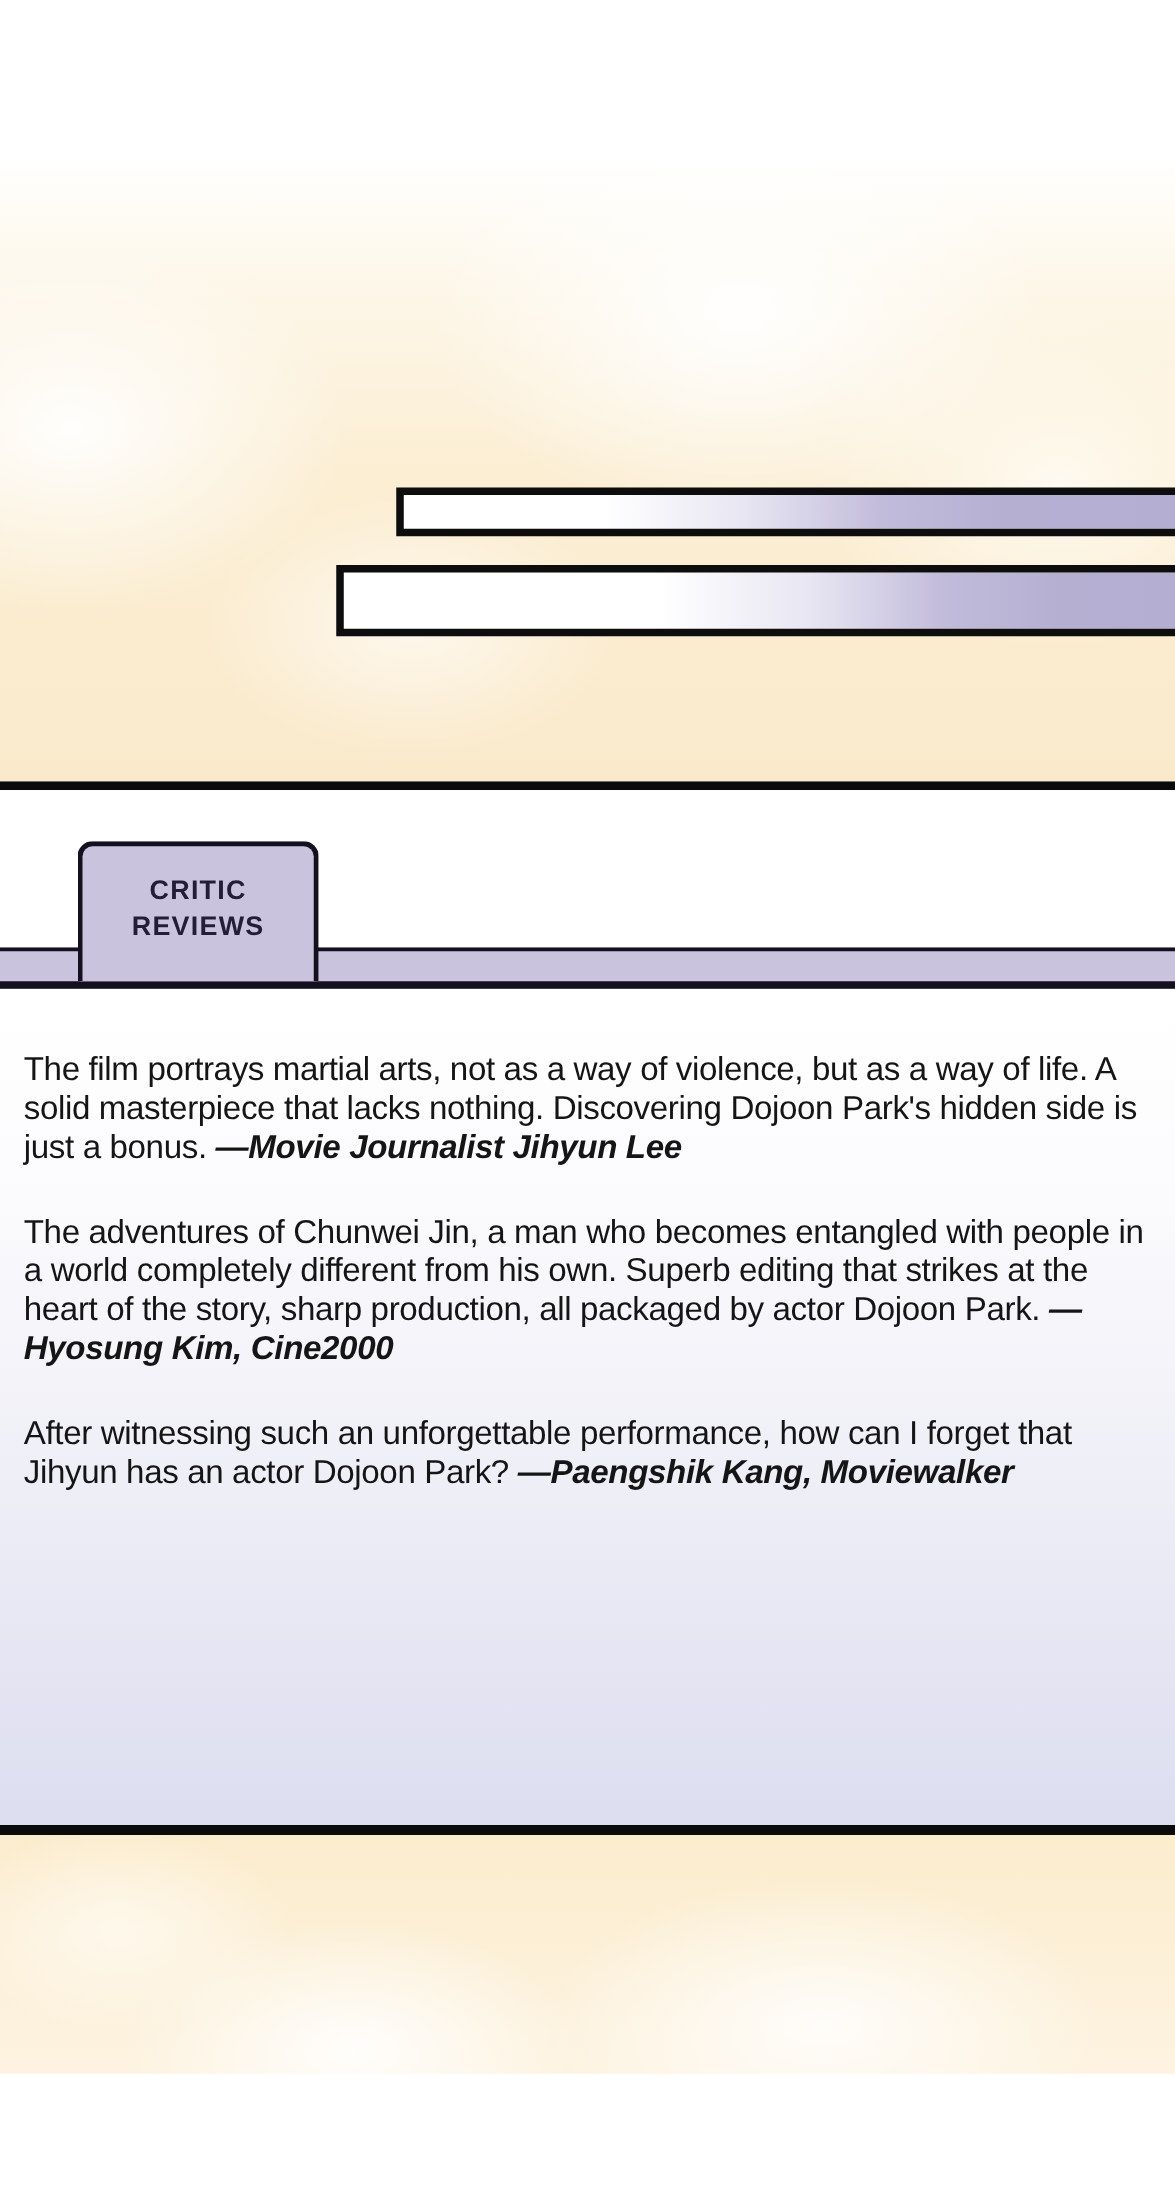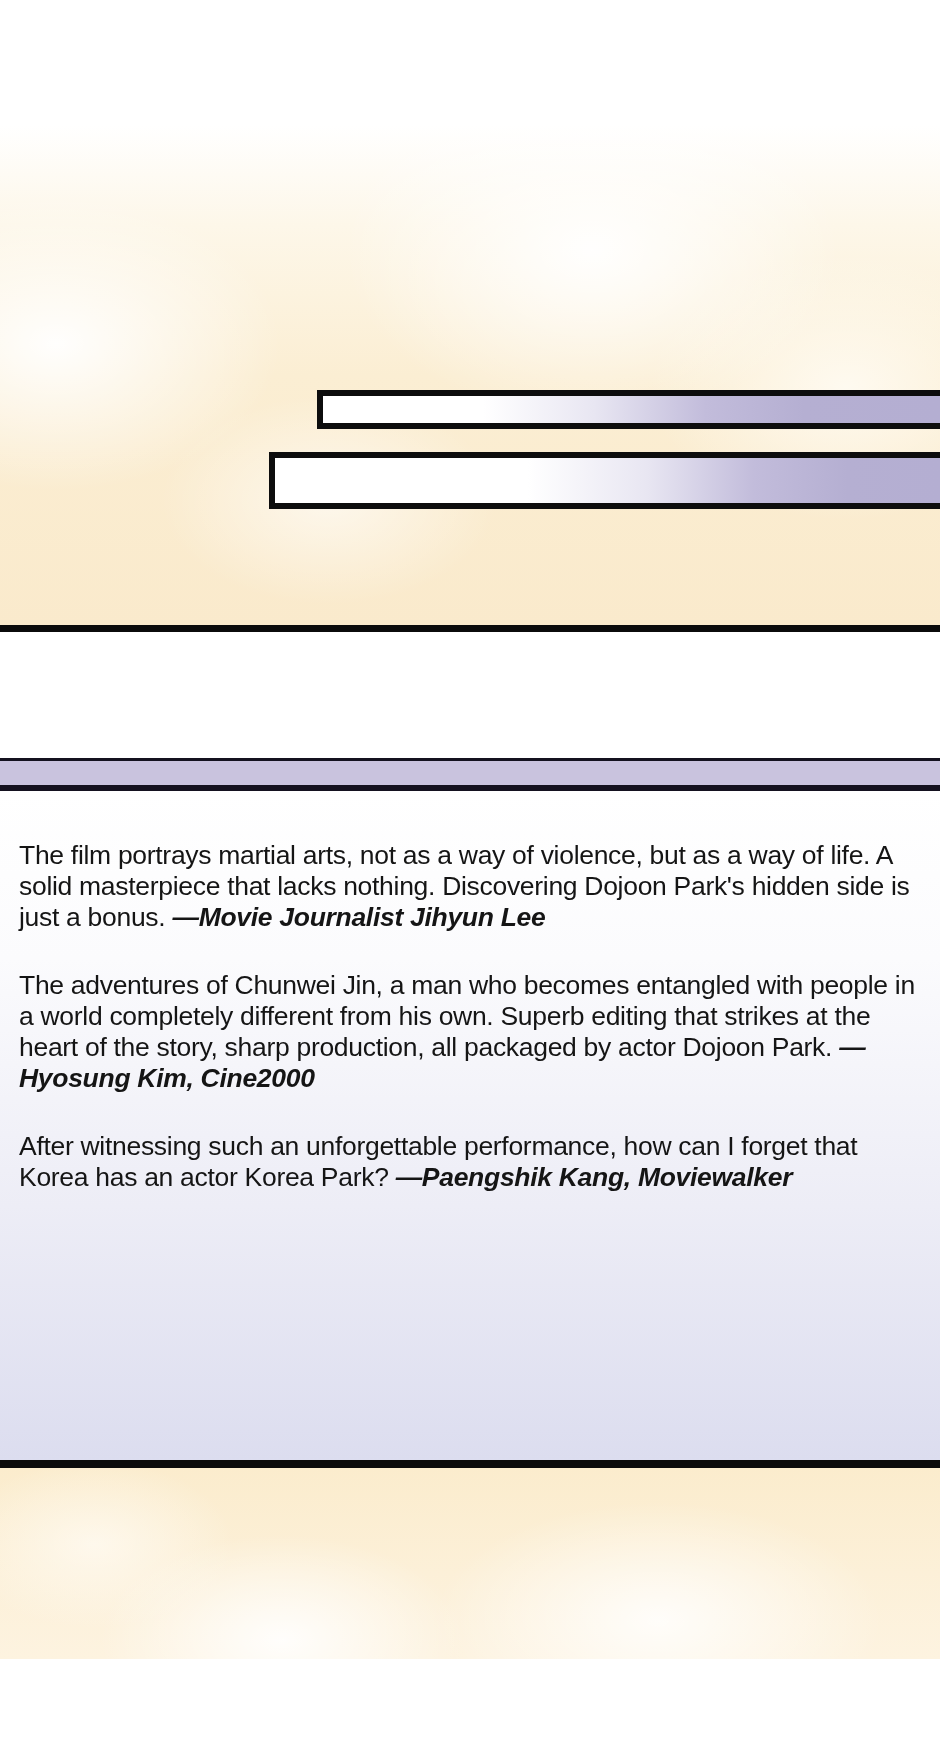--- a/index.html
+++ b/index.html
@@ -101,25 +101,29 @@
 
   <div class="sec-top">
     <div class="speech-bar bar-1"></div>
     <div class="speech-bar bar-2"></div>
   </div>
 
   <div class="divider divider-top"></div>
 
   <div class="sec-header">
     <div class="header-band"></div>
+    <div class="header-tab">
+      <span class="tab-line">CRITIC</span>
+      <span class="tab-line">REVIEWS</span>
+    </div>
   </div>
 
   <div class="sec-reviews">
     <p><span>The film portrays martial arts, not as a way of violence, but as a way of life. A solid masterpiece that lacks nothing. Discovering Dojoon Park's hidden side is just a bonus. </span><span class="attribution">—Movie Journalist Jihyun Lee</span></p>
     <p><span>The adventures of Chunwei Jin, a man who becomes entangled with people in a world completely different from his own. Superb editing that strikes at the heart of the story, sharp production, all packaged by actor Dojoon Park. </span><span class="attribution">—Hyosung Kim, Cine2000</span></p>
-    <p><span>After witnessing such an unforgettable performance, how can I forget that Korea has an actor Korea Park? </span><span class="attribution">—Paengshik Kang, Moviewalker</span></p>
+    <p><span>After witnessing such an unforgettable performance, how can I forget that Jihyun has an actor Dojoon Park? </span><span class="attribution">—Paengshik Kang, Moviewalker</span></p>
   </div>
 
   <div class="divider divider-bottom"></div>
 
   <div class="sec-bottom"></div>
 
 </div>
 
 </body></html>

